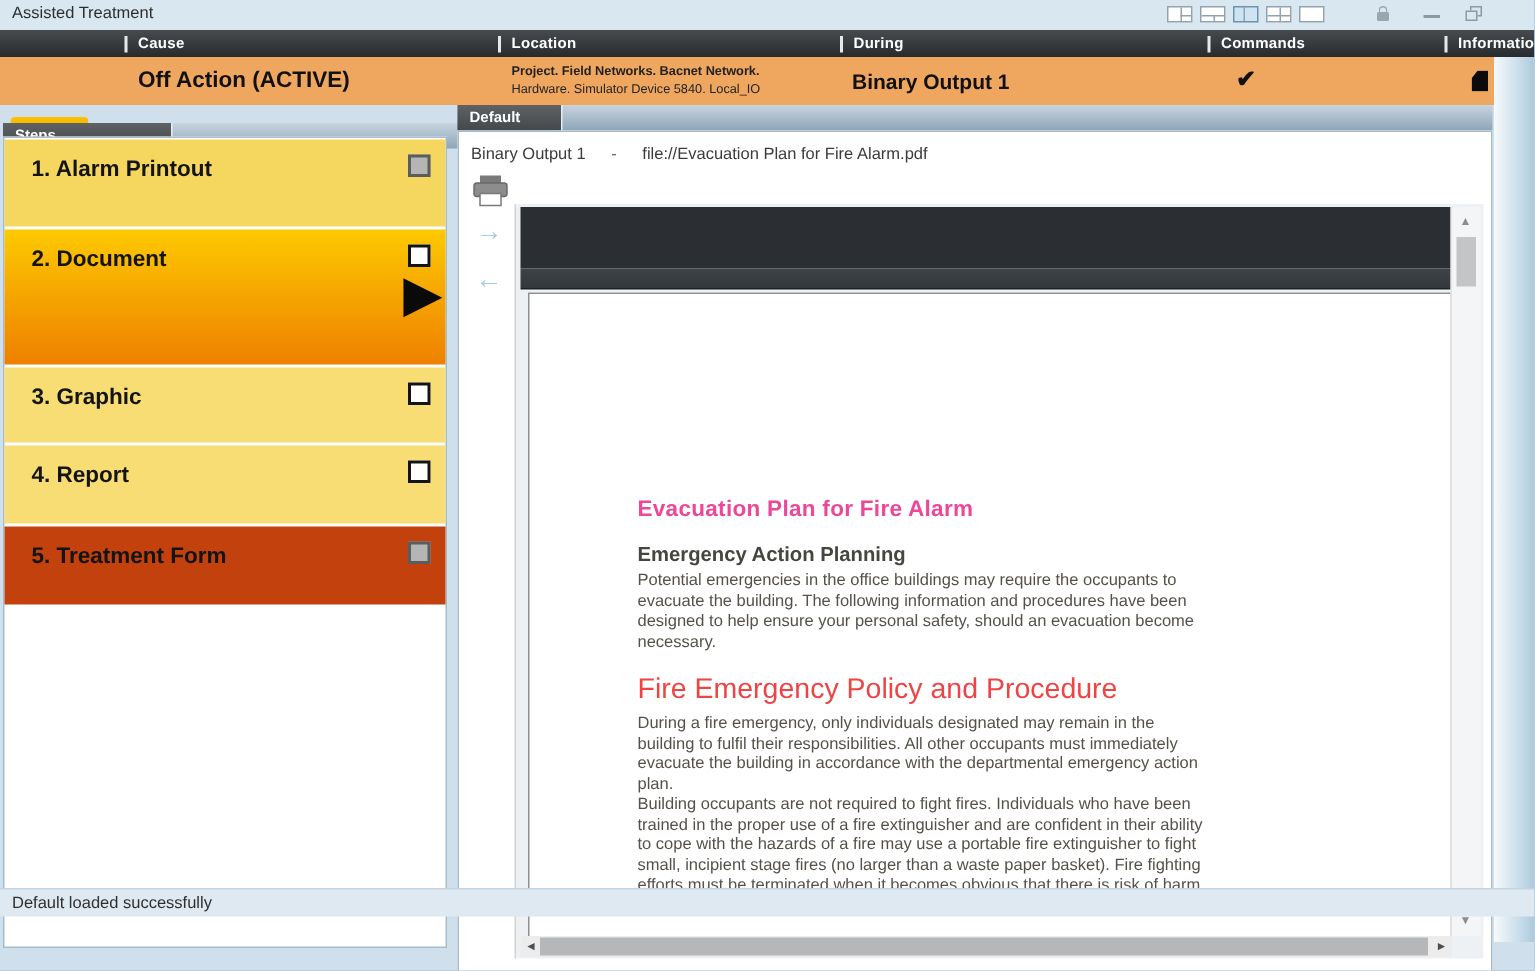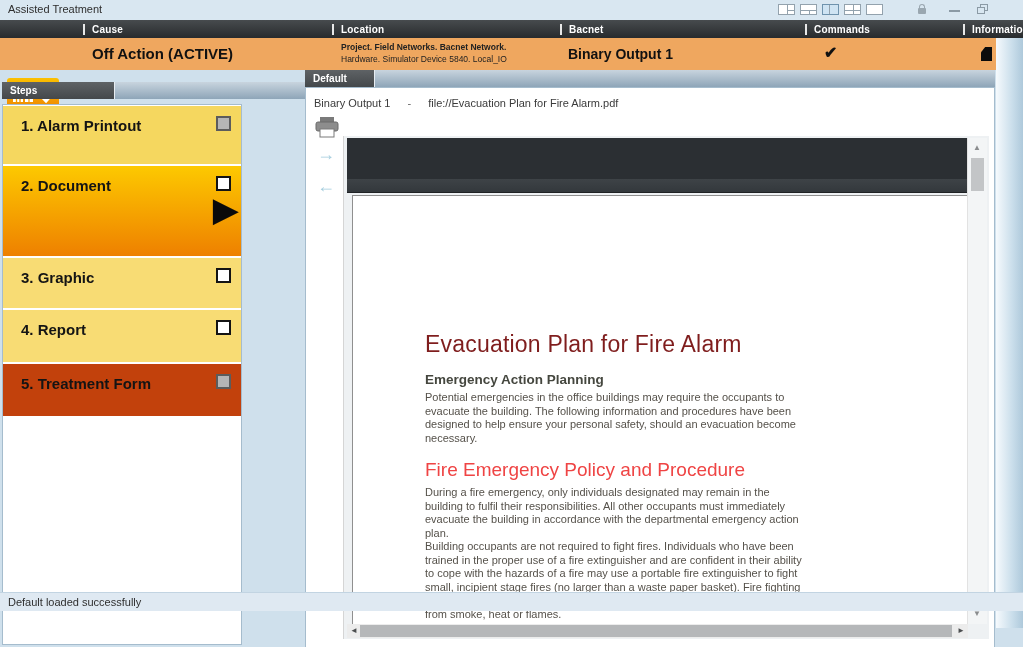--- a/index.html
+++ b/index.html
@@ -62,21 +62,21 @@
 
   .viewer{position:absolute;left:37px;top:48px;width:646px;height:503px;background:#eef1f3;
           border-left:1px solid #d5d5d5;box-sizing:border-box;}
   .pdf-head{position:absolute;left:3px;top:2px;width:621px;height:41px;background:#2b2f33;}
   .pdf-head2{position:absolute;left:3px;top:43px;width:621px;height:13px;
              background:linear-gradient(#3e4347,#33383c);border-bottom:1px solid #1f2225;}
   .page{position:absolute;left:8px;top:59px;width:616px;height:433px;background:#fff;
         border:1px solid #8f8f8f;box-sizing:border-box;overflow:hidden;}
 
   .doc{position:absolute;left:72px;top:135px;width:378px;color:#55514a;}
-  .doc h1{margin:0 0 14px 0;font-size:23px;font-weight:normal;color:#7f1d1d;letter-spacing:.2px;}
+  .doc h1{margin:0 0 14px 0;font-size:15px;font-weight:bold;color:#ec4899;letter-spacing:.2px;}
   .doc h2{margin:0 0 4px 0;font-size:13.5px;font-weight:bold;color:#45473f;}
   .doc h3{margin:14px 0 5px 0;font-size:19px;font-weight:normal;color:#ef4444;}
   .doc p{margin:0 0 12px 0;font-size:11px;line-height:13.5px;}
   .doc p.cont{margin:0;}
 
   
   .vscroll{position:absolute;right:2px;top:2px;width:19px;height:486px;background:#f3f5f6;border-left:1px solid #e2e2e2;}
   .vthumb{position:absolute;left:3px;top:20px;width:13px;height:33px;background:#c3c5c7;}
   .sarrow{position:absolute;font-size:8px;color:#8a8c8e;line-height:8px;}
   .hscroll{position:absolute;left:3px;bottom:1px;width:621px;height:14px;background:#ececec;}
@@ -130,21 +130,21 @@
     <span class="col" style="left:83px">
         <i class="sep"></i>
         <b>Cause</b>
       </span>
     <span class="col" style="left:332px">
         <i class="sep"></i>
         <b>Location</b>
       </span>
     <span class="col" style="left:560px">
         <i class="sep"></i>
-        <b>Bacnet</b>
+        <b>During</b>
       </span>
     <span class="col" style="left:805px">
         <i class="sep"></i>
         <b>Commands</b>
       </span>
     <span class="col" style="left:963px">
         <i class="sep"></i>
         <b>Information</b>
       </span>
   </div>
@@ -182,21 +182,21 @@
     <span class="alarm-src">Binary Output 1</span>
     <span class="alarm-check">✔</span>
     <span class="info-page"></span>
   </div>
 
   <div class="chrome-strip"></div>
 
   <div class="tabbar" style="left:2px;top:82px;width:316px">
     <div class="tab" style="width:113px">Steps</div>
   </div>
-  <div class="panel" style="left:2px;top:104px;width:240px;height:541px">
+  <div class="panel" style="left:2px;top:91px;width:296px;height:541px">
     <div class="step" style="top:1px;height:58px;background:#f5d75f">
       <span class="lbl">1. Alarm Printout</span>
       <span class="cb filled"></span>
     </div>
     <div class="step" style="top:61px;height:90px;background:linear-gradient(#fdc900,#ee8000)">
       <span class="lbl">2. Document</span>
       <span class="cb empty"></span>
       <span class="step-arrow">▶</span>
     </div>
     <div class="step" style="top:153px;height:50px;background:#f8dc74">

